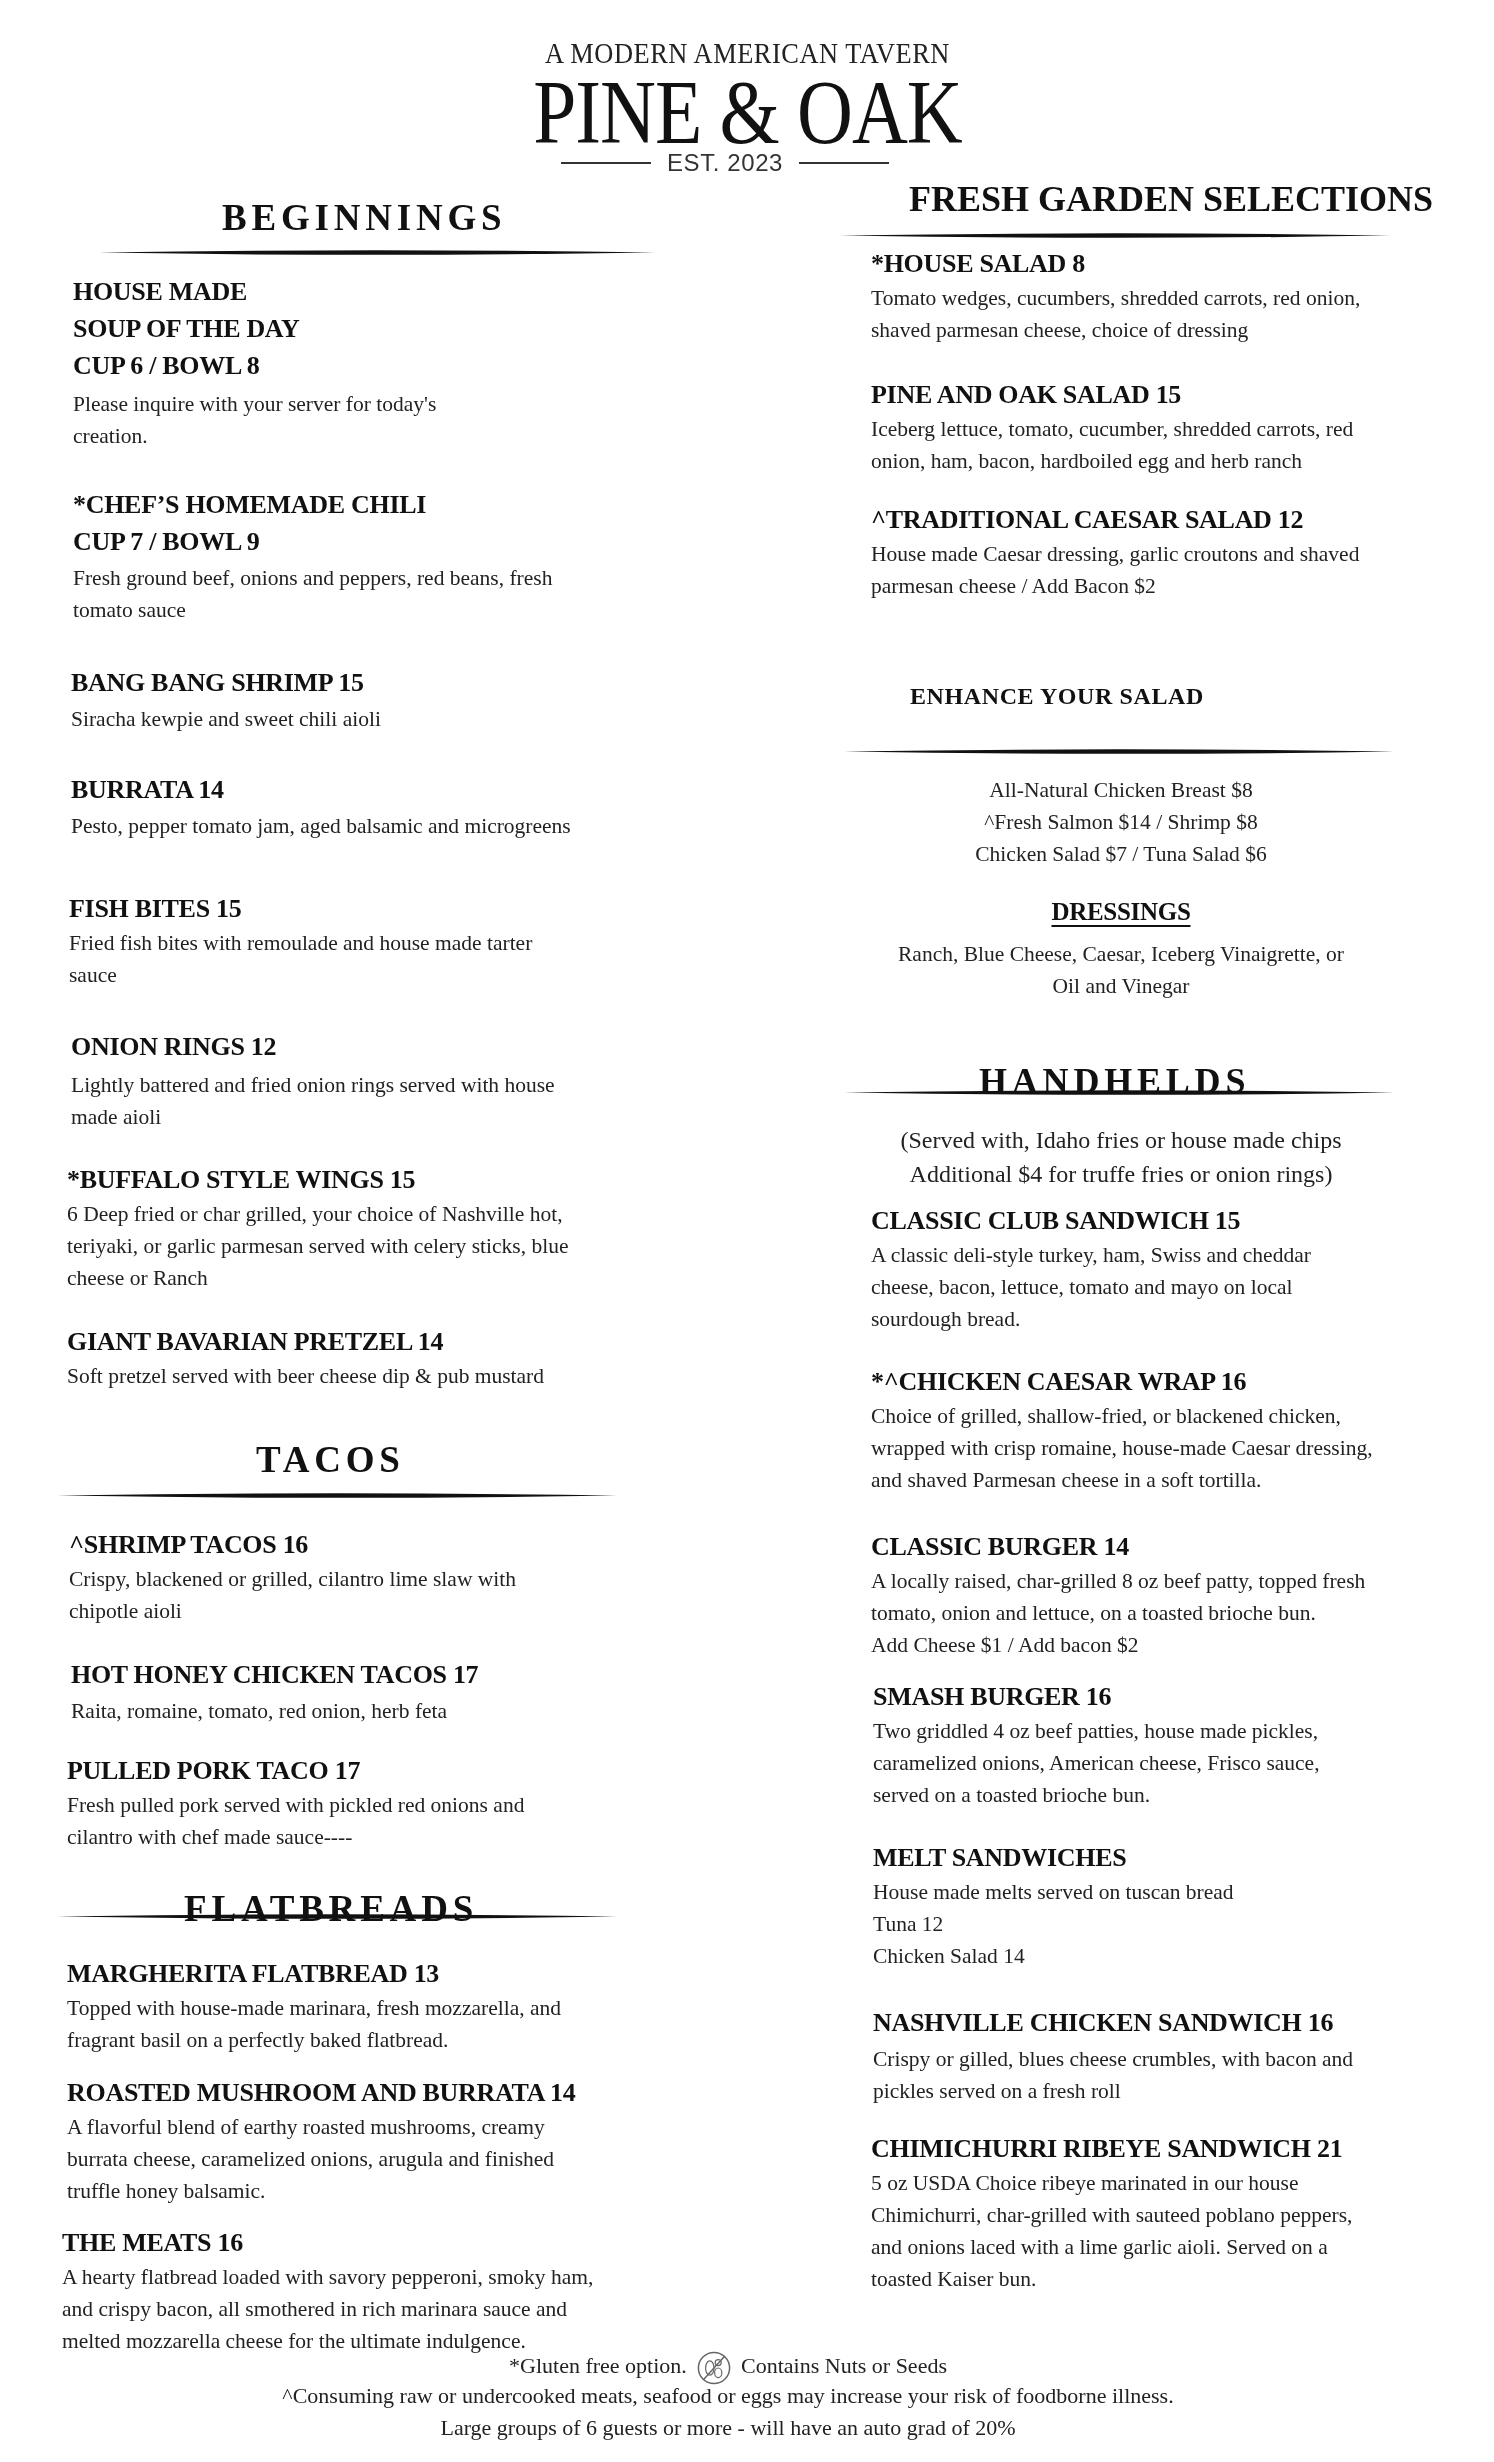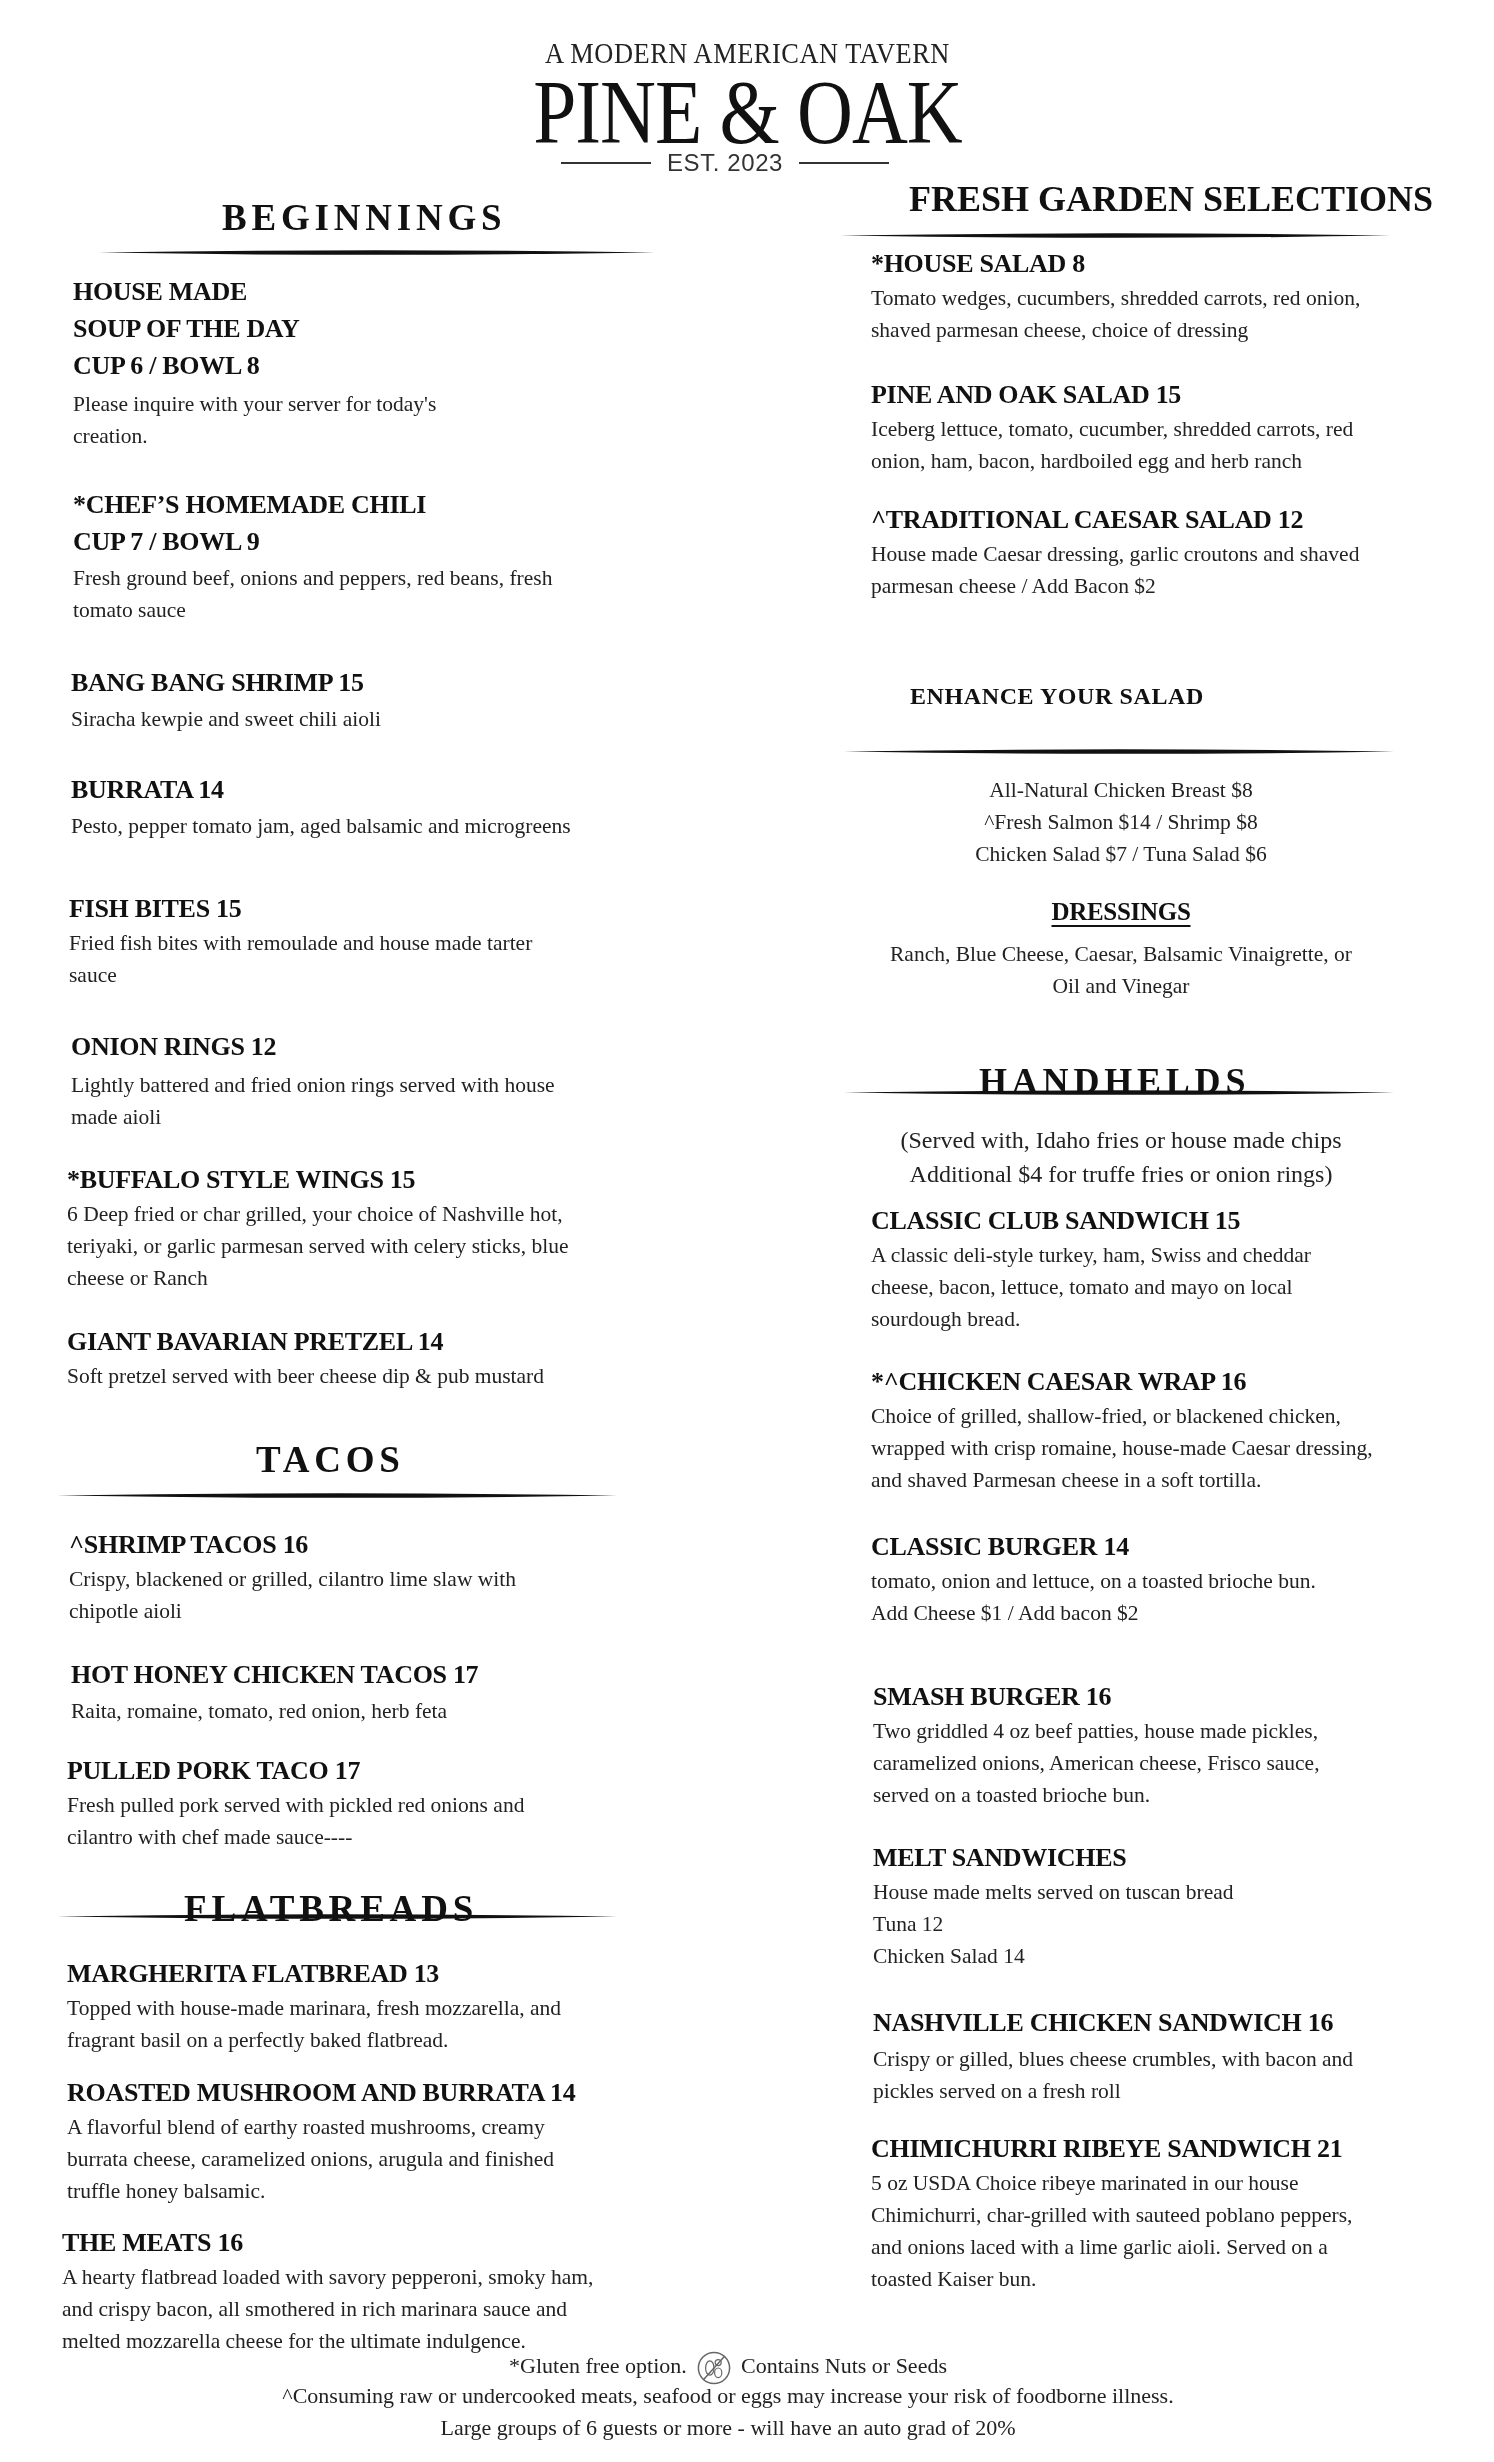--- a/index.html
+++ b/index.html
@@ -176,21 +176,21 @@
     <svg viewBox="0 0 100 4" preserveAspectRatio="none">
       <path d="M0 2 Q50 -0.5 100 2 Q50 4.5 0 2Z" fill="#111"></path>
     </svg>
   </div>
 
 <div class="abs center" style="left:837px; width:568px; top:774px;">
   <div class="item-desc">All-Natural Chicken Breast  $8</div>
   <div class="item-desc">^Fresh Salmon  $14 / Shrimp $8</div>
   <div class="item-desc">Chicken Salad $7 /  Tuna Salad $6</div>
   <div class="item-title underline" style="margin-top:23px; font-size:25px;">DRESSINGS</div>
-  <div class="item-desc" style="margin-top:8.4px;">Ranch, Blue Cheese, Caesar, Balsamic Vinaigrette, or</div>
+  <div class="item-desc" style="margin-top:8.4px;">Ranch, Blue Cheese, Caesar, Iceberg Vinaigrette, or</div>
   <div class="item-desc">Oil and Vinegar</div>
 </div>
 
 <div class="abs heading h-spaced" style="left:979px; top:1060px; font-size:36px;">HANDHELDS</div>
 <div class="abs divider" style="left:844px; top:1089px; width:550px; top:1089px;">
     <svg viewBox="0 0 100 4" preserveAspectRatio="none">
       <path d="M0 2 Q50 -0.5 100 2 Q50 4.5 0 2Z" fill="#111"></path>
     </svg>
   </div>
 
@@ -208,20 +208,21 @@
 
 <div class="abs" style="left:871px; top:1363px;">
   <div class="item-title">*^CHICKEN CAESAR WRAP  16</div>
   <div class="item-desc">Choice of grilled, shallow-fried, or blackened chicken,</div>
   <div class="item-desc">wrapped with crisp romaine, house-made Caesar dressing,</div>
   <div class="item-desc">and shaved Parmesan cheese in a soft tortilla.</div>
 </div>
 
 <div class="abs" style="left:871px; top:1528px;">
   <div class="item-title">CLASSIC BURGER  14</div>
+  <div class="item-desc">A locally raised, char-grilled 8 oz beef patty, topped fresh</div>
   <div class="item-desc">tomato, onion and lettuce, on a toasted brioche bun.</div>
   <div class="item-desc">Add Cheese $1 / Add bacon $2</div>
 </div>
 
 <div class="abs" style="left:873px; top:1678px;">
   <div class="item-title">SMASH BURGER  16</div>
   <div class="item-desc">Two griddled 4 oz beef patties, house made pickles,</div>
   <div class="item-desc">caramelized onions, American cheese, Frisco sauce,</div>
   <div class="item-desc">served on a toasted brioche bun.</div>
 </div>

